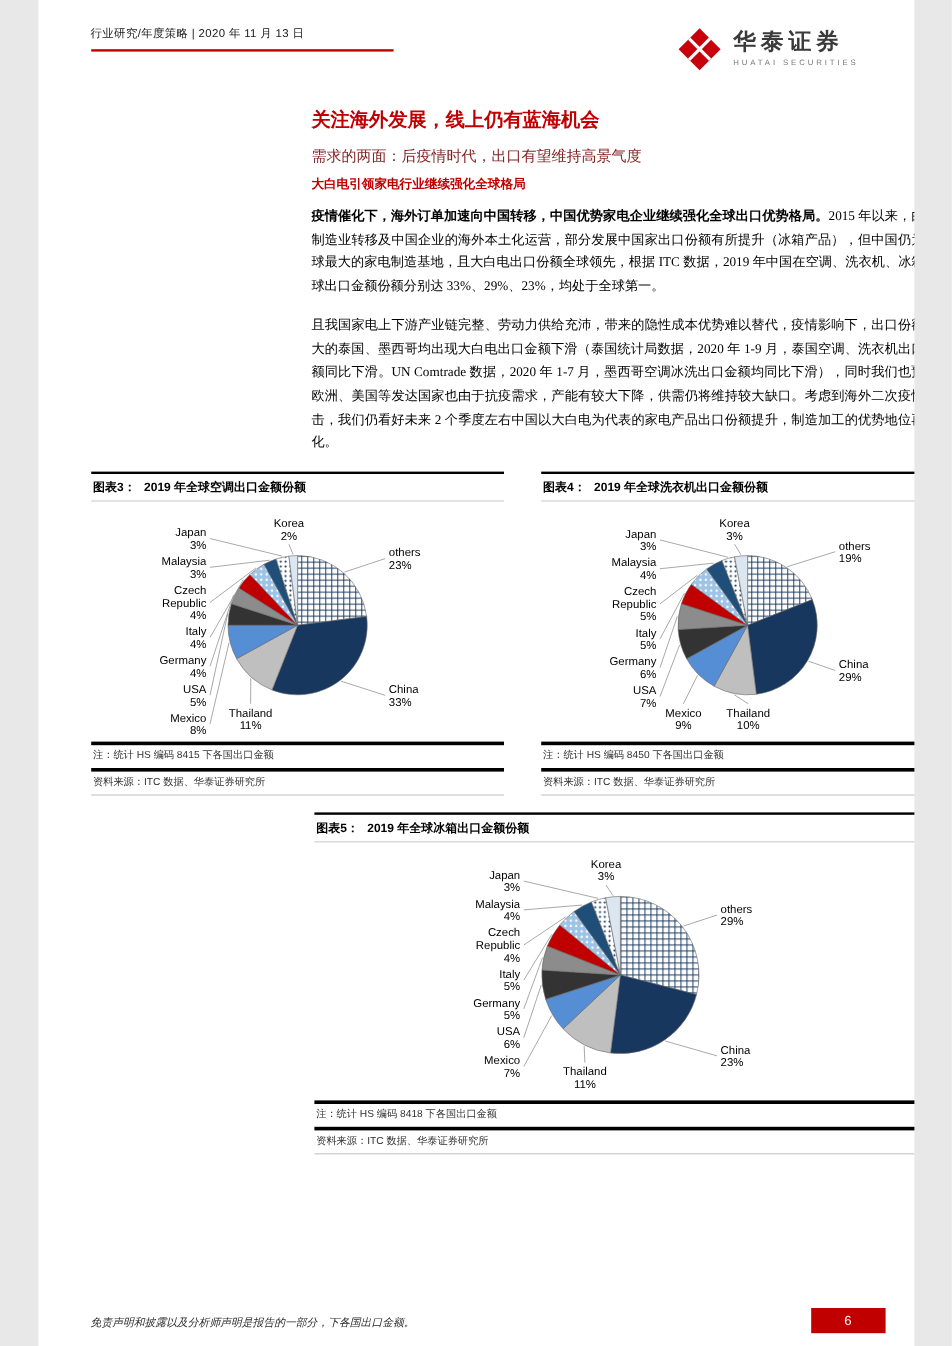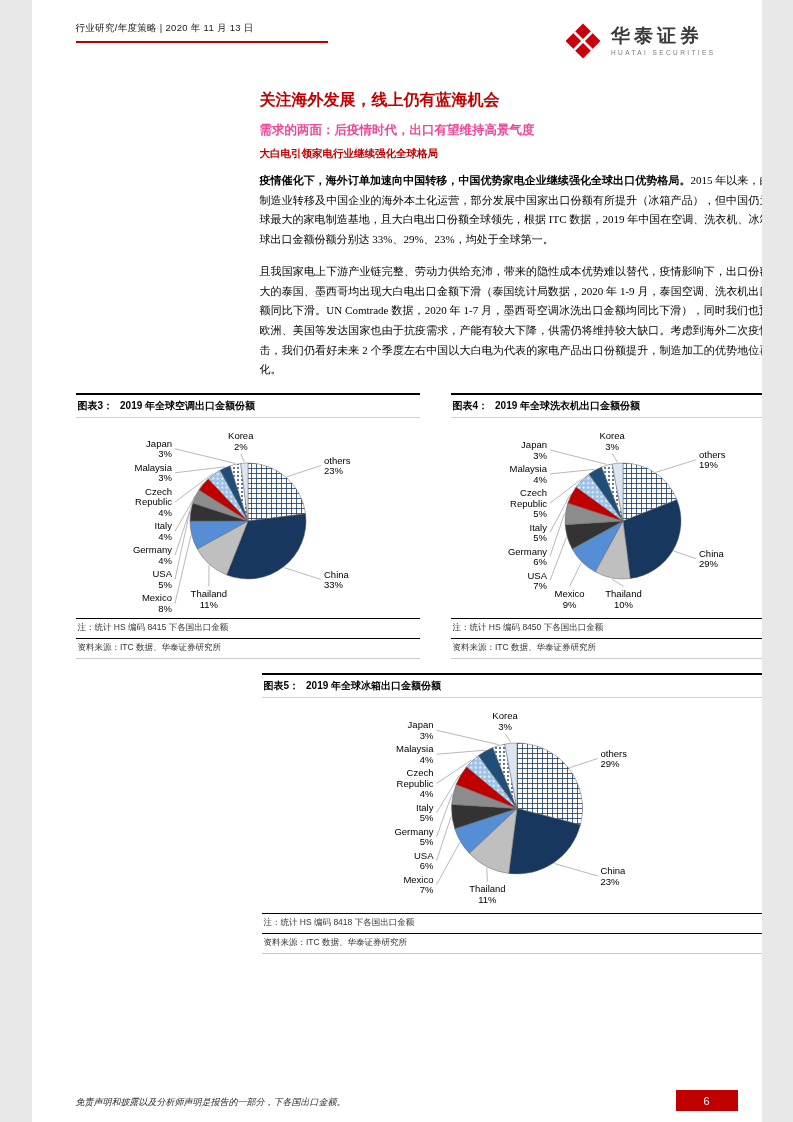--- a/index.html
+++ b/index.html
@@ -12,38 +12,38 @@
   .hdr{display:flex;justify-content:space-between;align-items:flex-start;padding-top:22px;}
   .hdr-meta{font-family:"Liberation Sans",sans-serif;font-size:9.5px;color:#1a1a1a;letter-spacing:.3px;}
   .hdr-redline{width:252px;height:2px;background:#C00000;margin-top:6px;}
   .brand{display:flex;align-items:center;gap:9px;margin-right:2px;}
   .brand-txt{display:flex;flex-direction:column;line-height:1.15;}
   .brand-cn{font-family:"Liberation Sans",sans-serif;font-size:19px;font-weight:bold;letter-spacing:4px;color:#3a3a3a;}
   .brand-en{font-family:"Liberation Sans",sans-serif;font-size:6.5px;letter-spacing:2.4px;color:#777;margin-top:2px;}
   
   .content{margin-left:184px;width:522px;}
   .h1{color:#C00000;font-family:"Liberation Sans",sans-serif;font-weight:bold;font-size:16px;margin:30px 0 11px;}
-  .h2{color:#ec4899;font-family:"Liberation Sans",sans-serif;font-weight:bold;font-size:12.5px;margin:0 0 8px;}
+  .h2{color:#7f1d1d;font-family:"Liberation Sans",sans-serif;font-weight:normal;font-size:12.5px;margin:0 0 8px;}
   .h3{color:#C00000;font-family:"Liberation Sans",sans-serif;font-weight:bold;font-size:10.5px;margin:0 0 10px;}
   p.body{font-size:11px;line-height:1.78;text-align:justify;margin:0 0 13px;}
   p.body .lead{font-weight:bold;}
   
   .fig-row{display:flex;gap:31px;margin-top:8px;}
   figure.fig{margin:0;width:344px;}
   figure.fig.center{width:510px;margin-left:186px;margin-top:14px;}
   .fig-title{
     border-top:2.2px solid #000;border-bottom:1px solid #d0d0d0;
     font-family:"Liberation Sans",sans-serif;font-weight:bold;font-size:10px;
     padding:4px 2px;color:#000;
   }
   .fig-title .fig-label{margin-right:7px;}
   svg.pie{display:block;}
   .fig-note{
     font-family:"Liberation Sans",sans-serif;font-size:8.5px;color:#333;
-    padding:3.5px 2px;border-top:1px solid #000000;
+    padding:3.5px 2px;border-top:3px solid #000000;
   }
   .fig-note.last{border-bottom:1px solid #c9c9c9;}
   
   .disclaimer{position:absolute;left:44px;bottom:13px;font-style:italic;font-size:9px;color:#2a2a2a;}
   .pagebox{
     position:absolute;right:24px;bottom:11px;width:62px;height:21px;background:#C00000;
     color:#fff;font-family:"Liberation Sans",sans-serif;font-size:11px;
     display:flex;align-items:center;justify-content:center;
   }
 </style>

